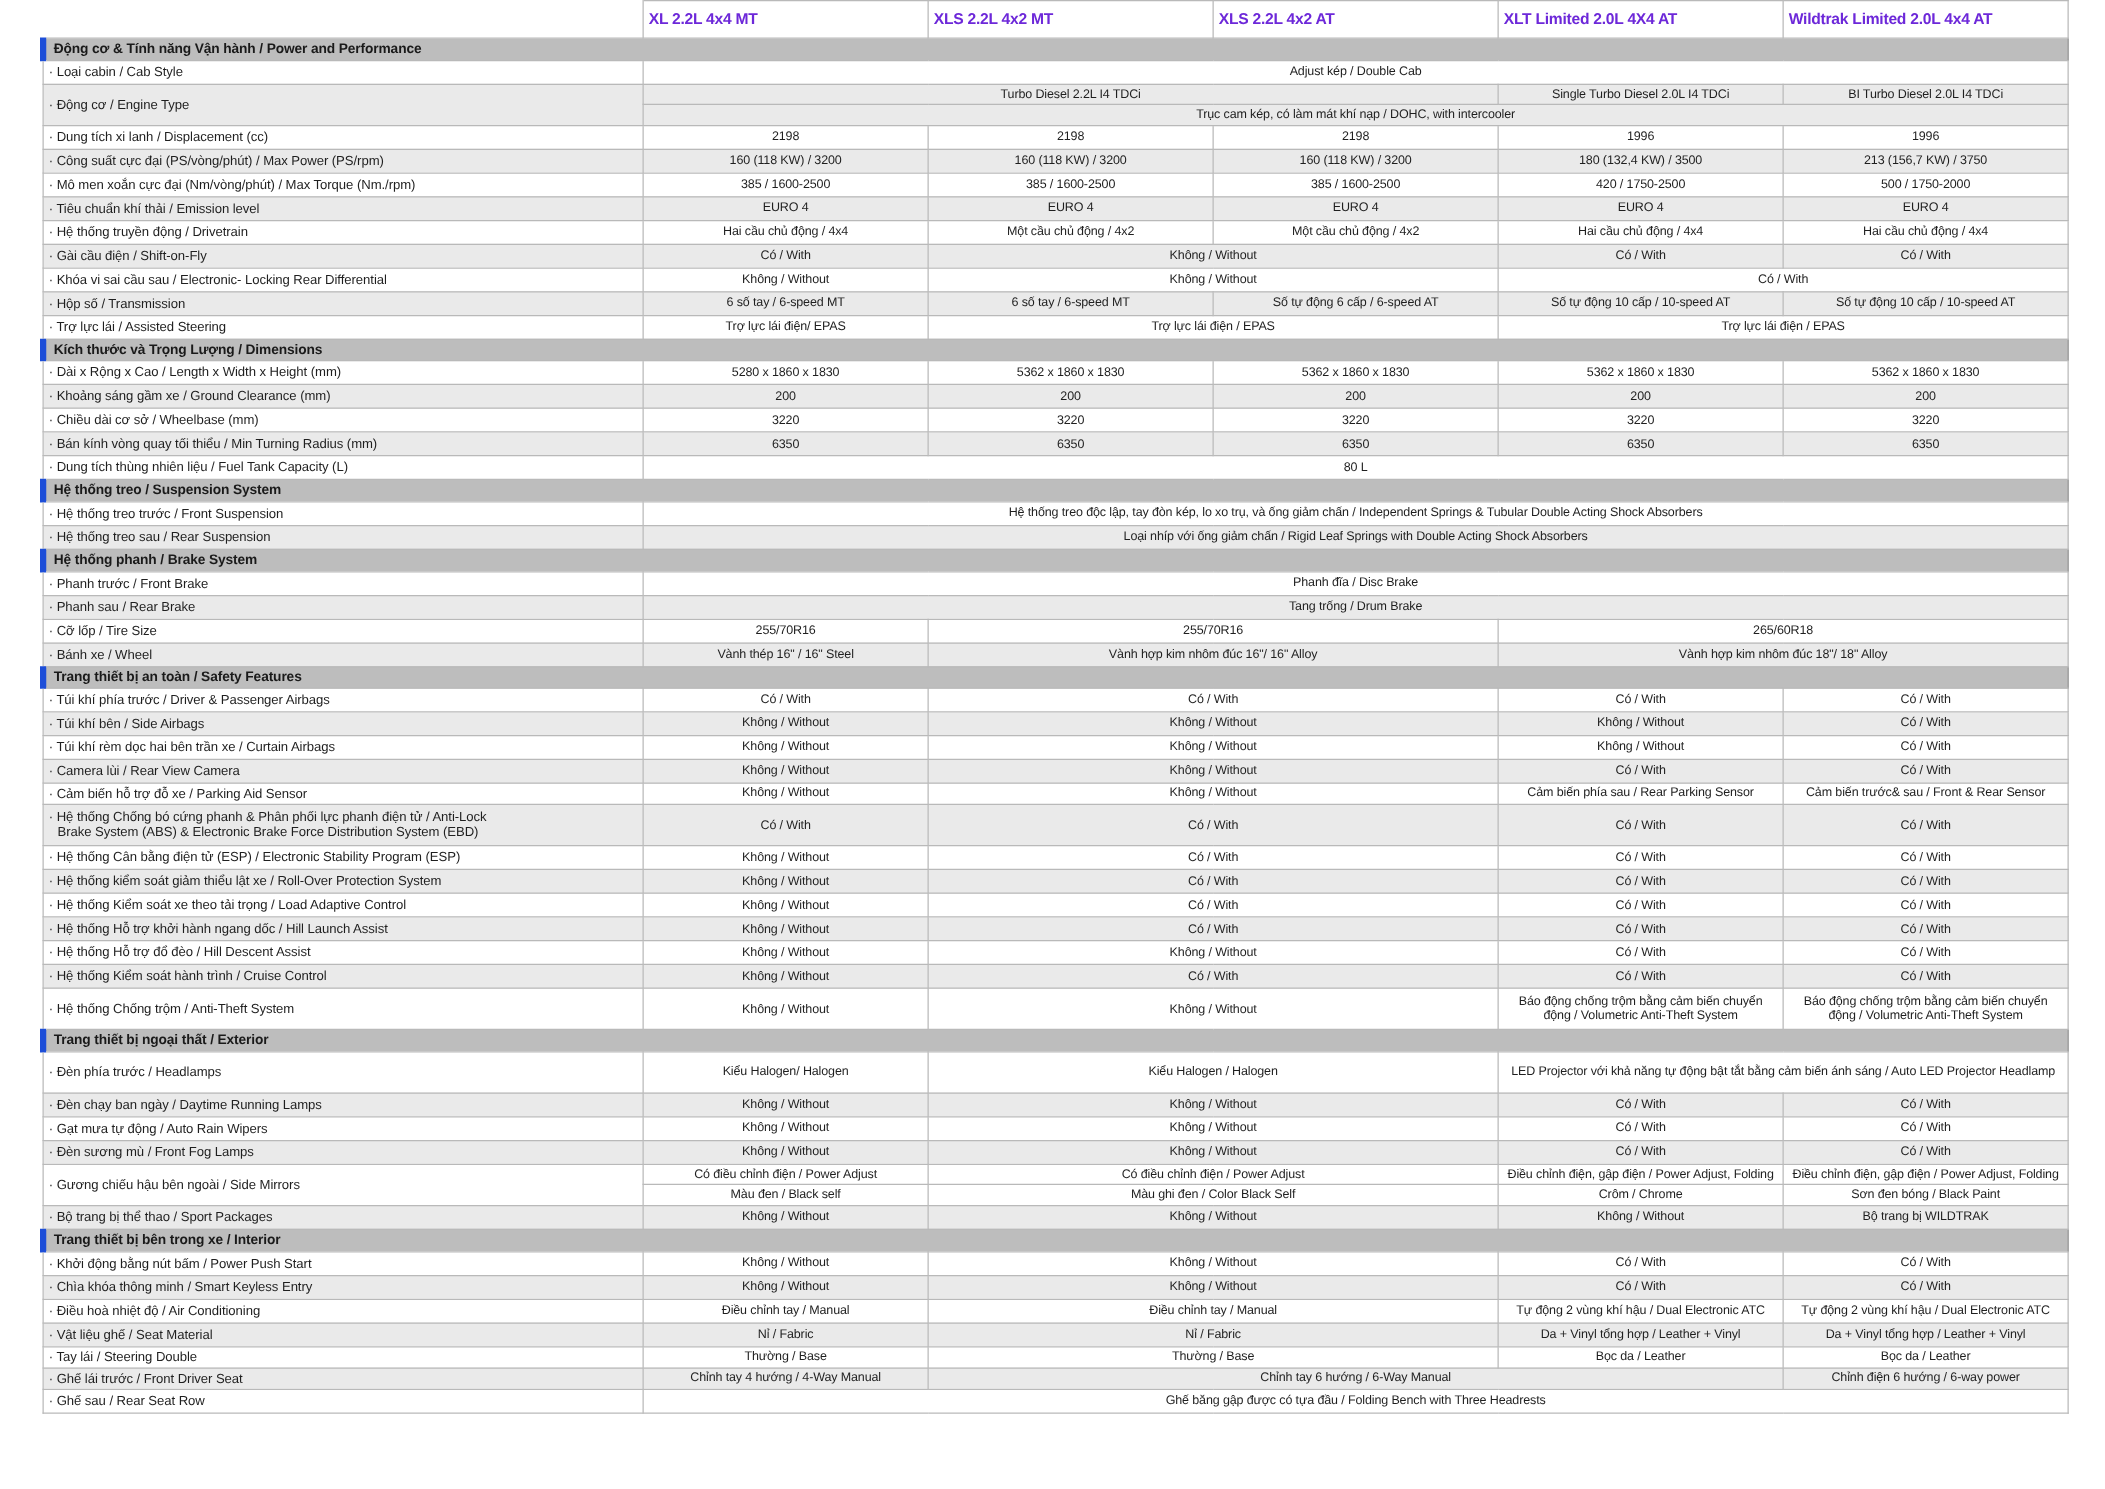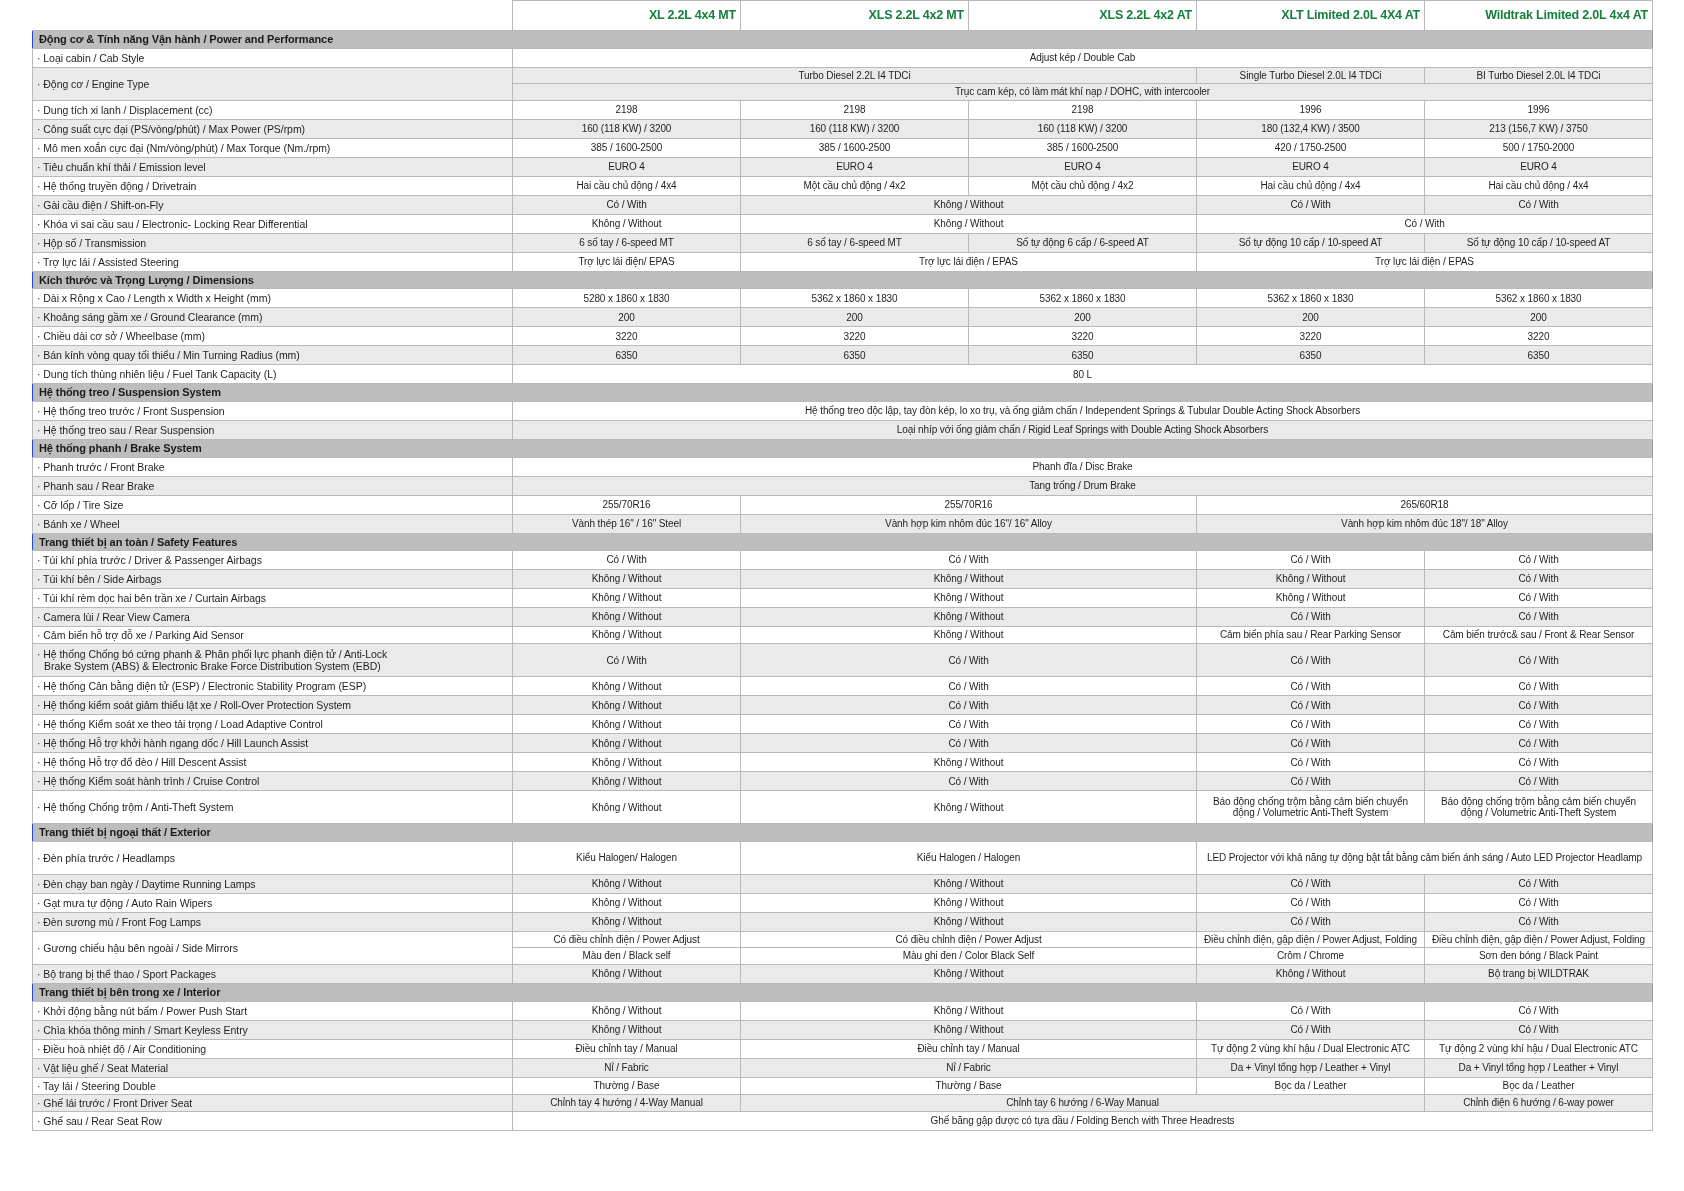--- a/index.html
+++ b/index.html
@@ -37,37 +37,37 @@
   }
 
   col.c-label { width: 480px; }
   col.c-var   { width: 228px; }
 
   
   thead th {
     background: #ffffff;
     font-size: 12.5px;
     font-weight: bold;
-    text-align: right;
+    text-align: left;
     height: 30px;
     letter-spacing: -0.2px;
-    color: #15803d;
+    color: #6d28d9;
   }
   thead th.blank { border-left: none; border-top: none; border-right: 1px solid #b9b9b9; }
 
   
   tr.section td {
     background: #bdbdbd;
     font-weight: bold;
     font-size: 11px;
     color: #1a1a1a;
     height: 17px;
     padding-left: 6px;
     letter-spacing: -0.1px;
-    border-left: 1px solid #1d4ed8;
+    border-left: 5px solid #1d4ed8;
     border-right: 1px solid #9a9a9a;
   }
 
   
   td.label {
     text-align: left;
     padding-left: 7px;
     font-size: 10.5px;
     color: #1f1f1f;
     letter-spacing: -0.05px;

